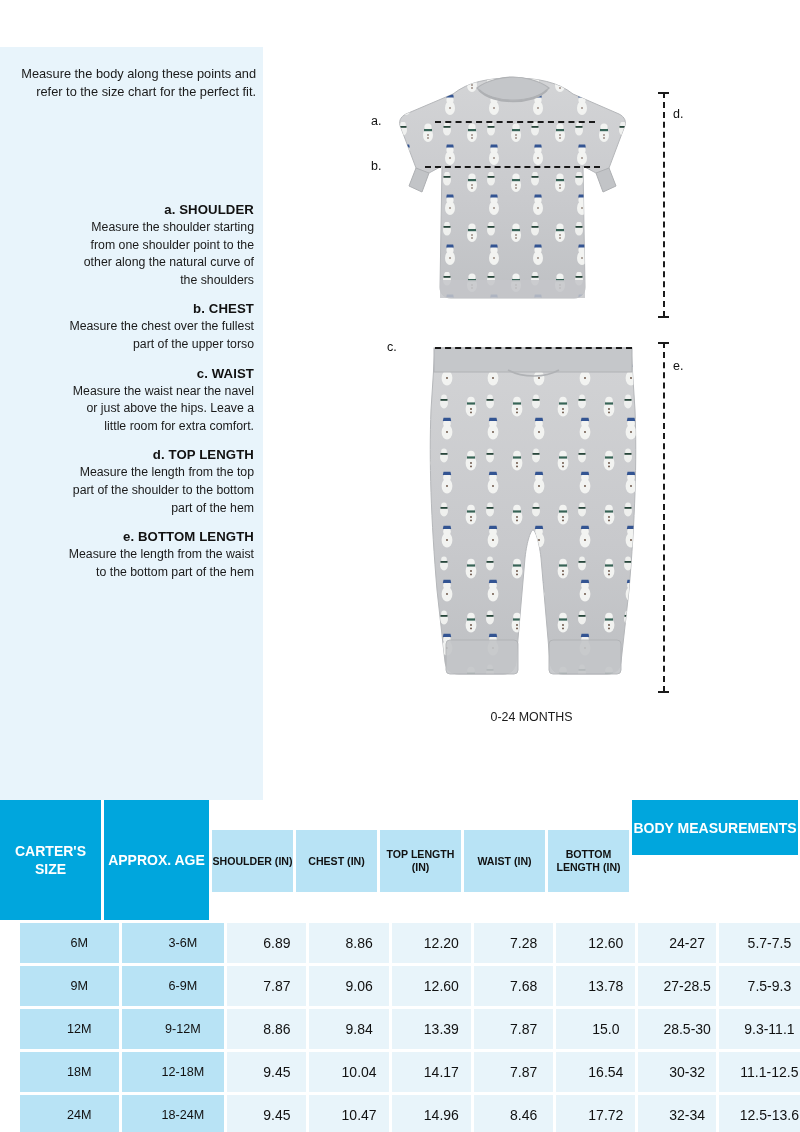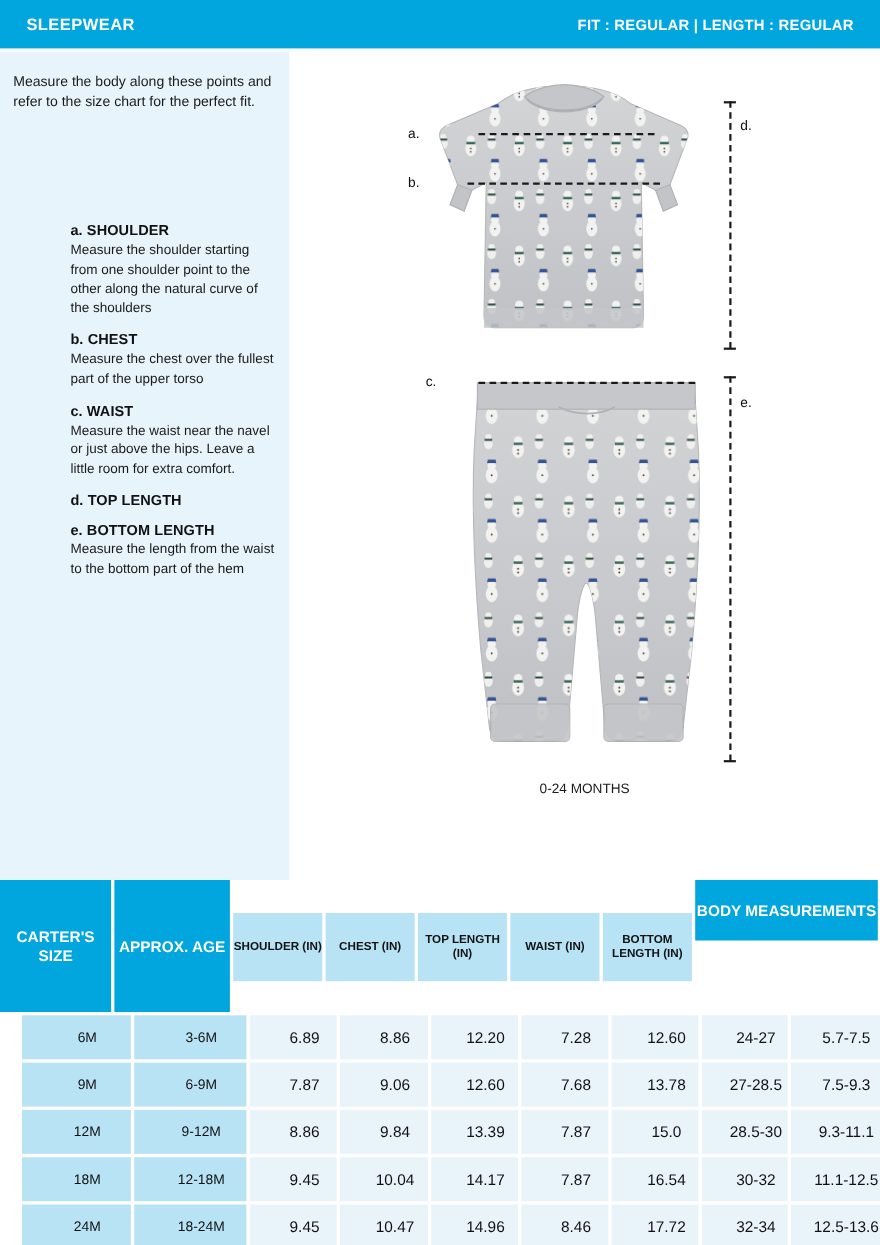--- a/index.html
+++ b/index.html
@@ -22,20 +22,21 @@
     color: #ffffff; font-size: 15px; font-weight: bold; letter-spacing: .4px;
   }
   .header-fit {
     color: #ffffff; font-size: 13.5px; font-weight: bold; letter-spacing: .2px;
   }
 
   
   .sidebar {
     position: absolute; left: 0; top: 47px; width: 286px; height: 753px;
     background: #e8f4fb;
+    text-align: right;
   }
   .intro {
     position: absolute; left: 12px; top: 18px; width: 244px;
     font-size: 12.8px; line-height: 18px; color: #1a1a1a;
   }
   .measure-list {
     position: absolute; left: 64px; top: 155px; width: 190px;
   }
   .measure-block { margin-bottom: 12px; }
   .measure-title {
@@ -101,42 +102,39 @@
   .subrow { display: flex; gap: 3px; margin-top: 30px; }
   .tall { height: 120px; }
   .sub { height: 62px; }
   .datarow { height: 40px; padding-left: 20px; }
 </style>
 </head>
 <body>
 
 <div class="page">
 
-  <div class="header">
-    <div class="header-title">SLEEPWEAR</div>
-    <div class="header-fit">FIT : REGULAR | LENGTH : REGULAR</div>
-  </div>
 
   <div class="sidebar">
     <div class="intro">Measure the body along these points and refer to the size chart for the perfect fit.</div>
     <div class="measure-list">
       <div class="measure-block">
         <div class="measure-title">a. SHOULDER</div>
         <div class="measure-desc">Measure the shoulder starting from one shoulder point to the other along the natural curve of the shoulders</div>
       </div>
       <div class="measure-block">
         <div class="measure-title">b. CHEST</div>
         <div class="measure-desc">Measure the chest over the fullest part of the upper torso</div>
       </div>
       <div class="measure-block">
         <div class="measure-title">c. WAIST</div>
         <div class="measure-desc">Measure the waist near the navel or just above the hips. Leave a little room for extra comfort.</div>
       </div>
       <div class="measure-block">
         <div class="measure-title">d. TOP LENGTH</div>
+        <div class="measure-desc">Measure the length from the top part of the shoulder to the bottom part of the hem</div>
       </div>
       <div class="measure-block">
         <div class="measure-title">e. BOTTOM LENGTH</div>
         <div class="measure-desc">Measure the length from the waist to the bottom part of the hem</div>
       </div>
     </div>
   </div>
 
   <div class="garment-area">
 

